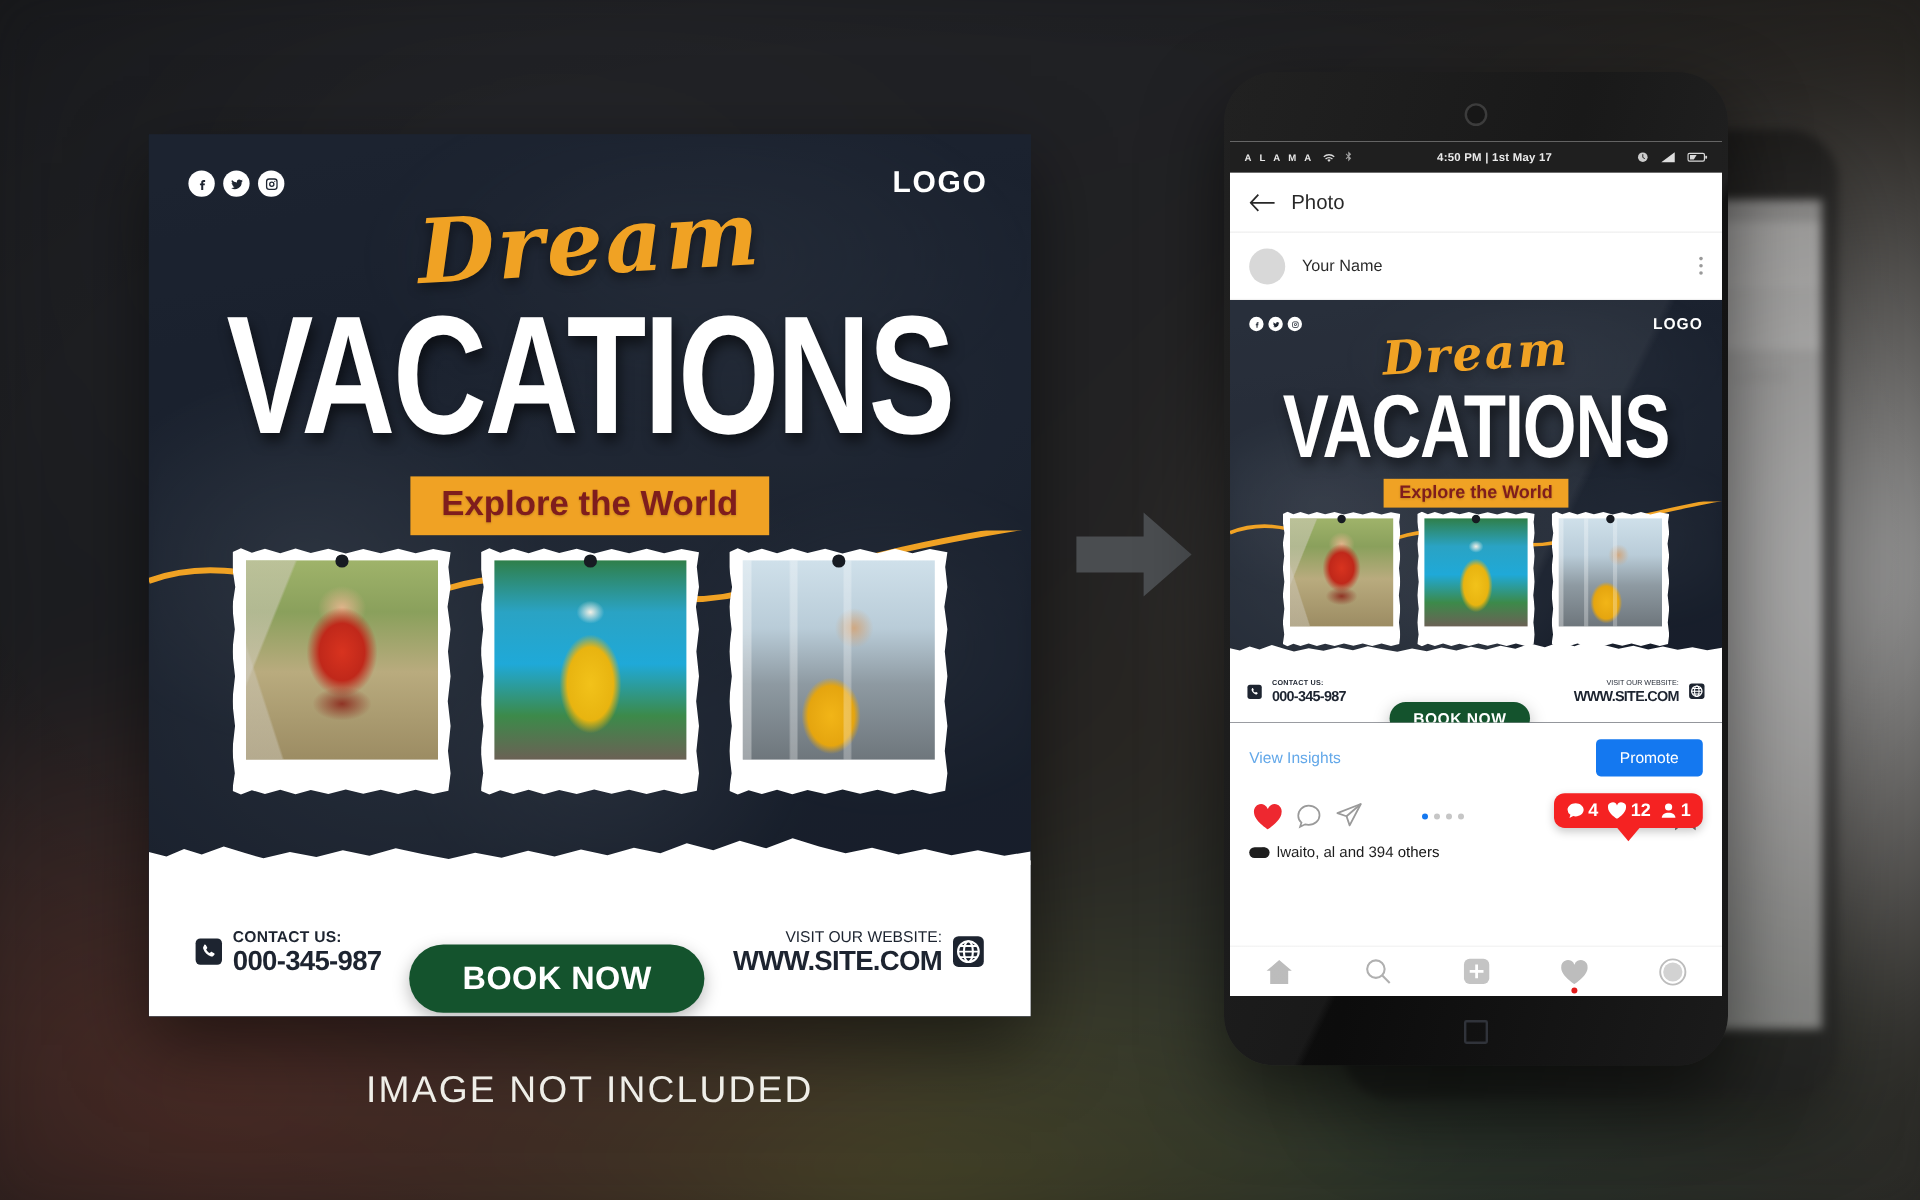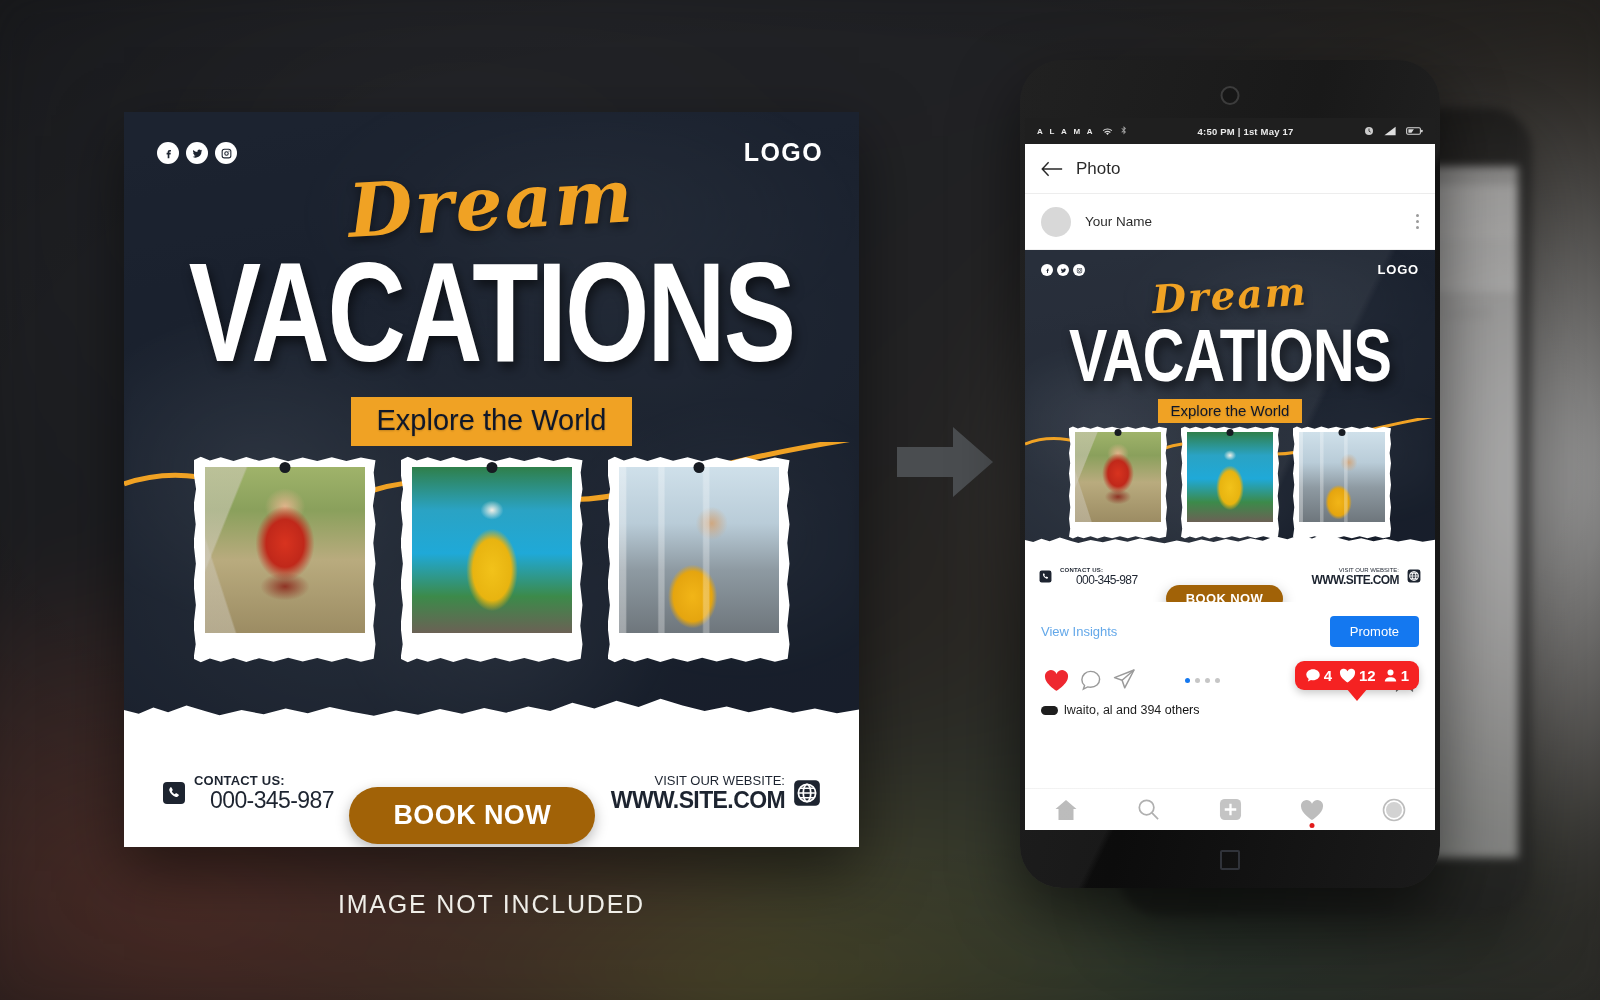--- a/index.html
+++ b/index.html
@@ -71,21 +71,21 @@
   }
   .bigtitle{
     color:#fff; font-weight:bold; font-size:113px; line-height:.94;
     letter-spacing:-2px; transform:scaleY(1.24) scaleX(.96);
     transform-origin:center top; margin-top:14px;
     text-shadow:3px 5px 10px rgba(0,0,0,.55);
     font-family:"Liberation Sans", sans-serif;
   }
   .sub-band{
     display:inline-block; margin-top:44px; background:#F0A224;
-    color:#0f172a; font-size:29px; font-weight:normal;
+    color:#7f1d1d; font-size:29px; font-weight:bold;
     padding:7px 26px 9px;
     text-shadow:0 1px 2px rgba(0,0,0,.2);
   }
   
   .rope{ position:absolute; left:0; top:330px; width:100%; height:80px; z-index:6; }
   
   .polaroids{ position:absolute; left:0; right:0; top:344px; display:flex; justify-content:center; gap:25px; z-index:7; }
   .polaroid{
     width:182px; height:207px; background:#fff; padding:11px 11px 30px;
     position:relative; box-shadow:0 10px 22px rgba(0,0,0,.4);
@@ -130,35 +130,35 @@
     clip-path:polygon(0% 100%,0% 58%,2% 72%,4% 48%,6% 66%,8.5% 40%,11% 62%,13% 78%,16% 58%,19% 74%,22% 52%,25% 70%,28% 46%,31% 64%,34% 80%,37% 60%,40% 76%,43% 54%,46% 72%,49% 50%,52% 68%,55% 44%,58% 62%,61% 30%,64% 52%,67% 22%,70% 46%,73% 14%,76% 40%,79% 62%,82% 44%,85% 66%,88% 48%,91% 68%,94% 52%,97% 70%,100% 56%,100% 100%);
   }
   .footrow{
     position:absolute; left:0; right:0; bottom:0; height:108px;
     display:flex; align-items:center; justify-content:space-between;
     padding:0 38px;
   }
   .contact{ display:flex; align-items:center; gap:8px; color:#1d2430; }
   .contact .ico{ width:24px;height:24px; }
   .contact .t1{ font-size:13px; font-weight:bold; letter-spacing:.2px; line-height:1; margin-bottom:2px; }
-  .contact .t2{ font-size:23px; font-weight:normal; letter-spacing:-.6px; line-height:1;margin-left:16px; }
+  .contact .t2{ font-size:23px; font-weight:bold; letter-spacing:-.6px; line-height:1; }
   .booknow{
-    background:#a16207; color:#fff; font-size:27px; font-weight:bold;
+    background:#14532d; color:#fff; font-size:27px; font-weight:bold;
     border-radius:32px; padding:13px 44px; letter-spacing:.4px; border:none;
     box-shadow:0 5px 14px rgba(0,0,0,.28);
     margin-top:44px;
   }
   .website{ display:flex; align-items:center; gap:8px; color:#1d2430; text-align:right; }
   .website .t1{ font-size:13px; font-weight:normal; line-height:1; margin-bottom:2px; }
   .website .t2{ font-size:23px; font-weight:bold; letter-spacing:-.6px; line-height:1; }
   .globe{ width:28px;height:28px; }
 
   .notice{
     position:absolute; left:124px; top:890px; width:735px; z-index:5;
-    text-align:center; color:#efeee8; font-size:25px; letter-spacing:1.8px;
+    text-align:center; color:#efeee8; font-size:31px; letter-spacing:1.8px;
   }
   
   #arrow{ position:absolute; left:895px; top:425px; z-index:4; }
 
   
   .phone{
     position:absolute; z-index:4;
     background:linear-gradient(105deg,#141414 0%,#0c0c0c 48%,#1b1b1b 100%);
     border-radius:42px; box-shadow:0 26px 64px rgba(0,0,0,.55);
   }

